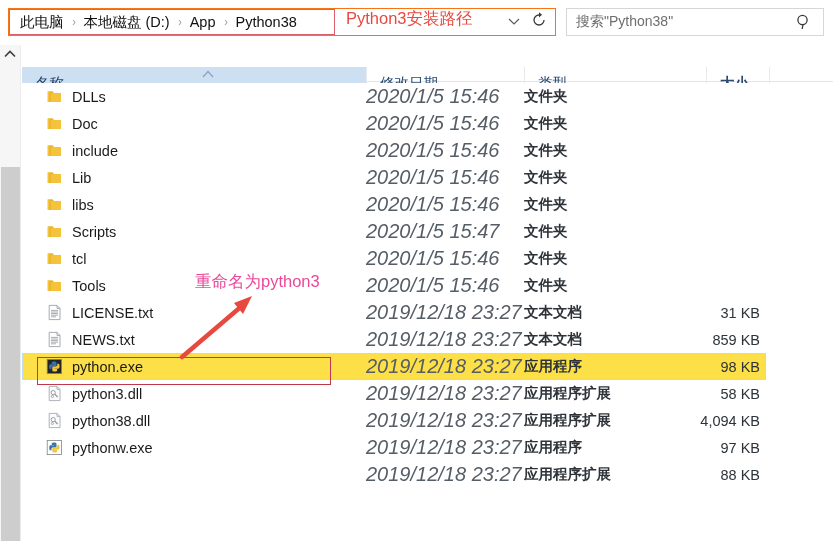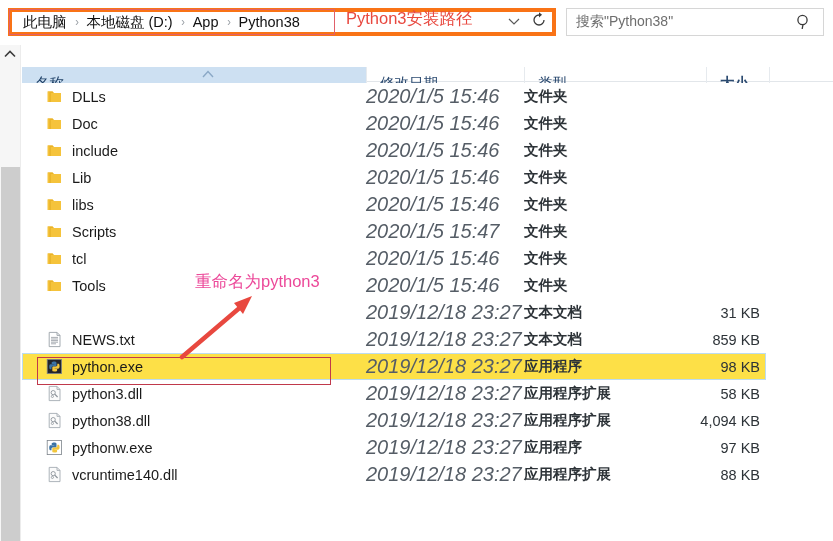--- a/index.html
+++ b/index.html
@@ -22,21 +22,21 @@
     left: 0; top: 0;
     width: 833px; height: 44px;
     background: #ffffff;
     display: flex;
     align-items: center;
   }
   .addr-left {
     position: absolute;
     left: 8px; top: 8px;
     width: 548px; height: 28px;
-    border: 4px solid #f97316;
+    border: 1px solid #f97316;
     background: #ffffff;
     display: flex;
   }
   .crumbbox {
     position: absolute;
     left: 9px; top: 9px;
     width: 326px; height: 26px;
     border: 1.4px solid #e0606a;
     pointer-events: none;
   }
@@ -427,37 +427,51 @@
             <path d="M1.5 3.6 L6.6 3.6 L7.8 5.1 L4.4 5.1 Z" fill="#e9b229"></path>
             <rect x="3.3" y="5.1" width="1.6" height="8.9" fill="#e0a81f" opacity="0.55"></rect>
           </svg>
           <span class="fname">Tools</span>
         </div>
         <div class="cell-date">2020/1/5 15:46</div>
         <div class="cell-type">文件夹</div>
         <div class="cell-size"></div>
       </div>
       <div class="row">
-        <div class="cell-date">2019/12/18 23:27</div>
-        <div class="cell-type">文本文档</div>
-        <div class="cell-size">31 KB</div>
-      </div>
-      <div class="row">
         <div class="cell-name">
           <svg class="icon" viewBox="0 0 17 17" width="17" height="17">
             <path d="M3.2 1.4 L11 1.4 L14 4.4 L14 15.6 L3.2 15.6 Z" fill="#ffffff" stroke="#9aa1a8" stroke-width="0.9"></path>
             <path d="M11 1.4 L11 4.4 L14 4.4" fill="none" stroke="#9aa1a8" stroke-width="0.9"></path>
             <g stroke="#8b9299" stroke-width="0.75">
               <line x1="5" y1="6.4" x2="12" y2="6.4"></line>
               <line x1="5" y1="8" x2="12" y2="8"></line>
               <line x1="5" y1="9.6" x2="12" y2="9.6"></line>
               <line x1="5" y1="11.2" x2="12" y2="11.2"></line>
               <line x1="5" y1="12.8" x2="10" y2="12.8"></line>
             </g>
           </svg>
+          <span class="fname">LICENSE.txt</span>
+        </div>
+        <div class="cell-date">2019/12/18 23:27</div>
+        <div class="cell-type">文本文档</div>
+        <div class="cell-size">31 KB</div>
+      </div>
+      <div class="row">
+        <div class="cell-name">
+          <svg class="icon" viewBox="0 0 17 17" width="17" height="17">
+            <path d="M3.2 1.4 L11 1.4 L14 4.4 L14 15.6 L3.2 15.6 Z" fill="#ffffff" stroke="#9aa1a8" stroke-width="0.9"></path>
+            <path d="M11 1.4 L11 4.4 L14 4.4" fill="none" stroke="#9aa1a8" stroke-width="0.9"></path>
+            <g stroke="#8b9299" stroke-width="0.75">
+              <line x1="5" y1="6.4" x2="12" y2="6.4"></line>
+              <line x1="5" y1="8" x2="12" y2="8"></line>
+              <line x1="5" y1="9.6" x2="12" y2="9.6"></line>
+              <line x1="5" y1="11.2" x2="12" y2="11.2"></line>
+              <line x1="5" y1="12.8" x2="10" y2="12.8"></line>
+            </g>
+          </svg>
           <span class="fname">NEWS.txt</span>
         </div>
         <div class="cell-date">2019/12/18 23:27</div>
         <div class="cell-type">文本文档</div>
         <div class="cell-size">859 KB</div>
       </div>
       <div class="row selected">
         <div class="cell-name">
           <svg class="icon" viewBox="0 0 17 17" width="17" height="17">
             <rect x="1.2" y="1.4" width="14.3" height="14.2" fill="#23252b" stroke="#7d848b" stroke-width="0.8"></rect>
@@ -507,30 +521,20 @@
             <path d="M8.2 3.4 C5.6 3.4 5.7 4.6 5.7 4.6 L5.7 5.9 L8.3 5.9 L8.3 6.3 L4.7 6.3 C4.7 6.3 3.2 6.1 3.2 8.7 C3.2 11.3 4.5 11.2 4.5 11.2 L5.5 11.2 L5.5 9.9 C5.5 9.9 5.45 8.6 6.8 8.6 L9.3 8.6 C9.3 8.6 10.5 8.63 10.5 7.4 L10.5 4.7 C10.5 4.7 10.7 3.4 8.2 3.4 Z" fill="#3b73a5"></path>
             <path d="M8.6 13.6 C11.2 13.6 11.1 12.4 11.1 12.4 L11.1 11.1 L8.5 11.1 L8.5 10.7 L12.1 10.7 C12.1 10.7 13.6 10.9 13.6 8.3 C13.6 5.7 12.3 5.8 12.3 5.8 L11.3 5.8 L11.3 7.1 C11.3 7.1 11.35 8.4 10 8.4 L7.5 8.4 C7.5 8.4 6.3 8.37 6.3 9.6 L6.3 12.3 C6.3 12.3 6.1 13.6 8.6 13.6 Z" fill="#f2c63c"></path>
           </svg>
           <span class="fname">pythonw.exe</span>
         </div>
         <div class="cell-date">2019/12/18 23:27</div>
         <div class="cell-type">应用程序</div>
         <div class="cell-size">97 KB</div>
       </div>
       <div class="row">
-        <div class="cell-name">
-          <svg class="icon" viewBox="0 0 17 17" width="17" height="17">
-            <path d="M3.2 1.4 L11 1.4 L14 4.4 L14 15.6 L3.2 15.6 Z" fill="#fbfbfb" stroke="#a4abb2" stroke-width="0.9"></path>
-            <path d="M11 1.4 L11 4.4 L14 4.4" fill="none" stroke="#a4abb2" stroke-width="0.9"></path>
-            <circle cx="7.2" cy="7.6" r="2.1" fill="none" stroke="#8e959c" stroke-width="0.9"></circle>
-            <line x1="8.7" y1="9.1" x2="11.6" y2="12" stroke="#8e959c" stroke-width="1.3"></line>
-            <circle cx="6.4" cy="11.4" r="1.1" fill="none" stroke="#8e959c" stroke-width="0.8"></circle>
-          </svg>
-          <span class="fname">vcruntime140.dll</span>
-        </div>
         <div class="cell-date">2019/12/18 23:27</div>
         <div class="cell-type">应用程序扩展</div>
         <div class="cell-size">88 KB</div>
       </div>
     </div>
 
   <div class="annot-box-exe"></div>
 
   <div class="annot-arrow">
     <svg width="140" height="90" viewBox="0 0 140 90">

